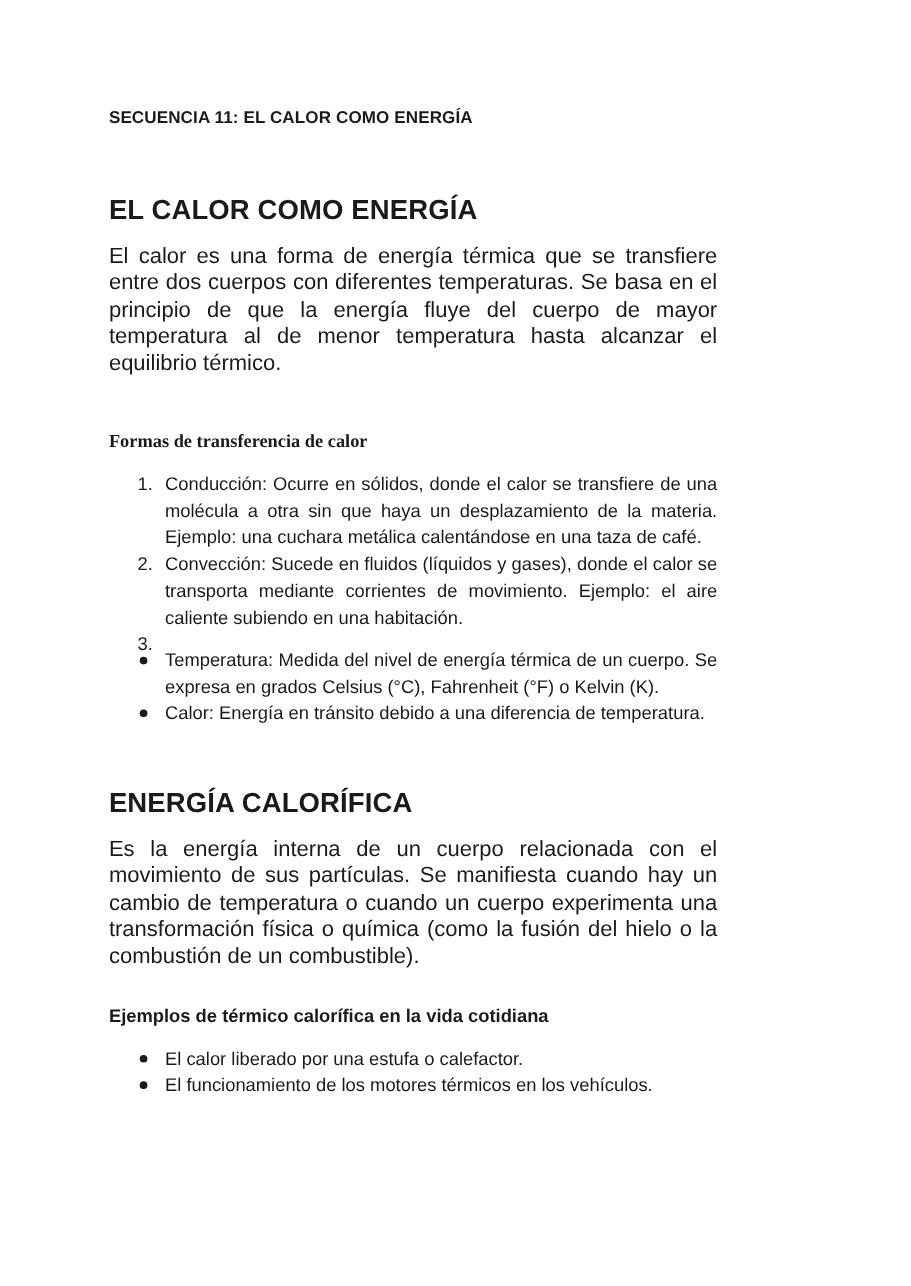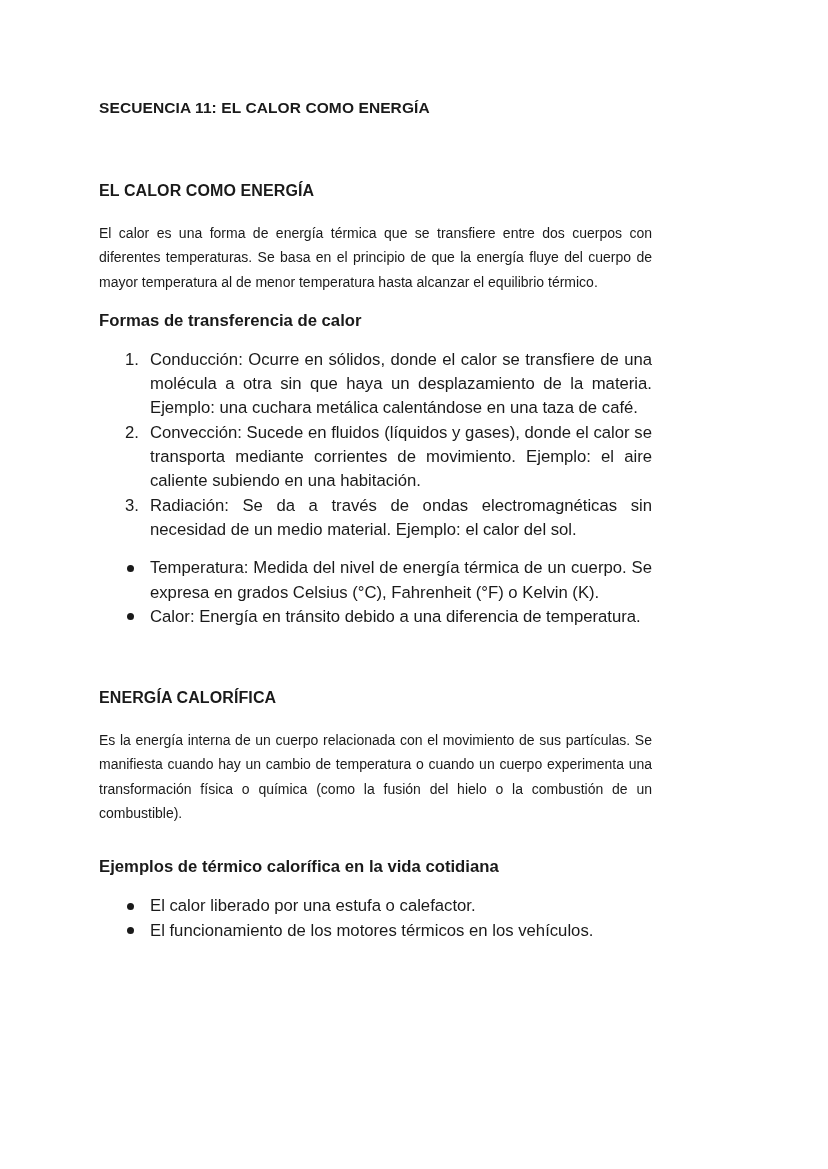--- a/index.html
+++ b/index.html
@@ -20,39 +20,39 @@
     background:var(--page-bg);
     padding:98px 100px 0 99px;
   }
   .kicker{
     font-size:15.5px;
     font-weight:bold;
     line-height:20px;
     letter-spacing:0.1px;
   }
   h1.doc-h1{
-    font-size:16px;
+    font-size:25px;
     font-weight:bold;
     line-height:30px;
     letter-spacing:0.1px;
   }
   .h1-first{margin-top:58px;}
   .h1-second{margin-top:54px;}
   p.body-par{
-    font-size:14px;
+    font-size:20px;
     line-height:24.3px;
     text-align:justify;
     margin-top:15px;
   }
   h3.doc-h3{
     font-size:16.7px;
     font-weight:bold;
     line-height:22px;
   }
-  .h3-a{margin-top:16px;}
+  .h3-a{margin-top:48px;font-family:Liberation Serif, serif;}
   .h3-b{margin-top:32px;}
   .h3-c{margin-top:31px;}
   ol.num-list,ul.bullet-list{
     list-style:none;
     margin-top:16px;
   }
   ul.first-bullets{margin-top:14px;}
   ol.num-list li,ul.bullet-list li{
     position:relative;
     padding-left:51px;
@@ -90,21 +90,20 @@
     <li>
       <span class="num-marker">1.</span>
       <span>Conducción: Ocurre en sólidos, donde el calor se transfiere de una molécula a otra sin que haya un desplazamiento de la materia. Ejemplo: una cuchara metálica calentándose en una taza de café.</span>
     </li>
     <li>
       <span class="num-marker">2.</span>
       <span>Convección: Sucede en fluidos (líquidos y gases), donde el calor se transporta mediante corrientes de movimiento. Ejemplo: el aire caliente subiendo en una habitación.</span>
     </li>
     <li>
       <span class="num-marker">3.</span>
-      <span>Radiación: Se da a través de ondas electromagnéticas sin necesidad de un medio material. Ejemplo: el calor del sol.</span>
     </li>
   </ol>
 
 
   <ul class="bullet-list first-bullets">
     <li>
       <span class="bullet-dot"></span>
       <span>Temperatura: Medida del nivel de energía térmica de un cuerpo. Se expresa en grados Celsius (°C), Fahrenheit (°F) o Kelvin (K).</span>
     </li>
     <li>

